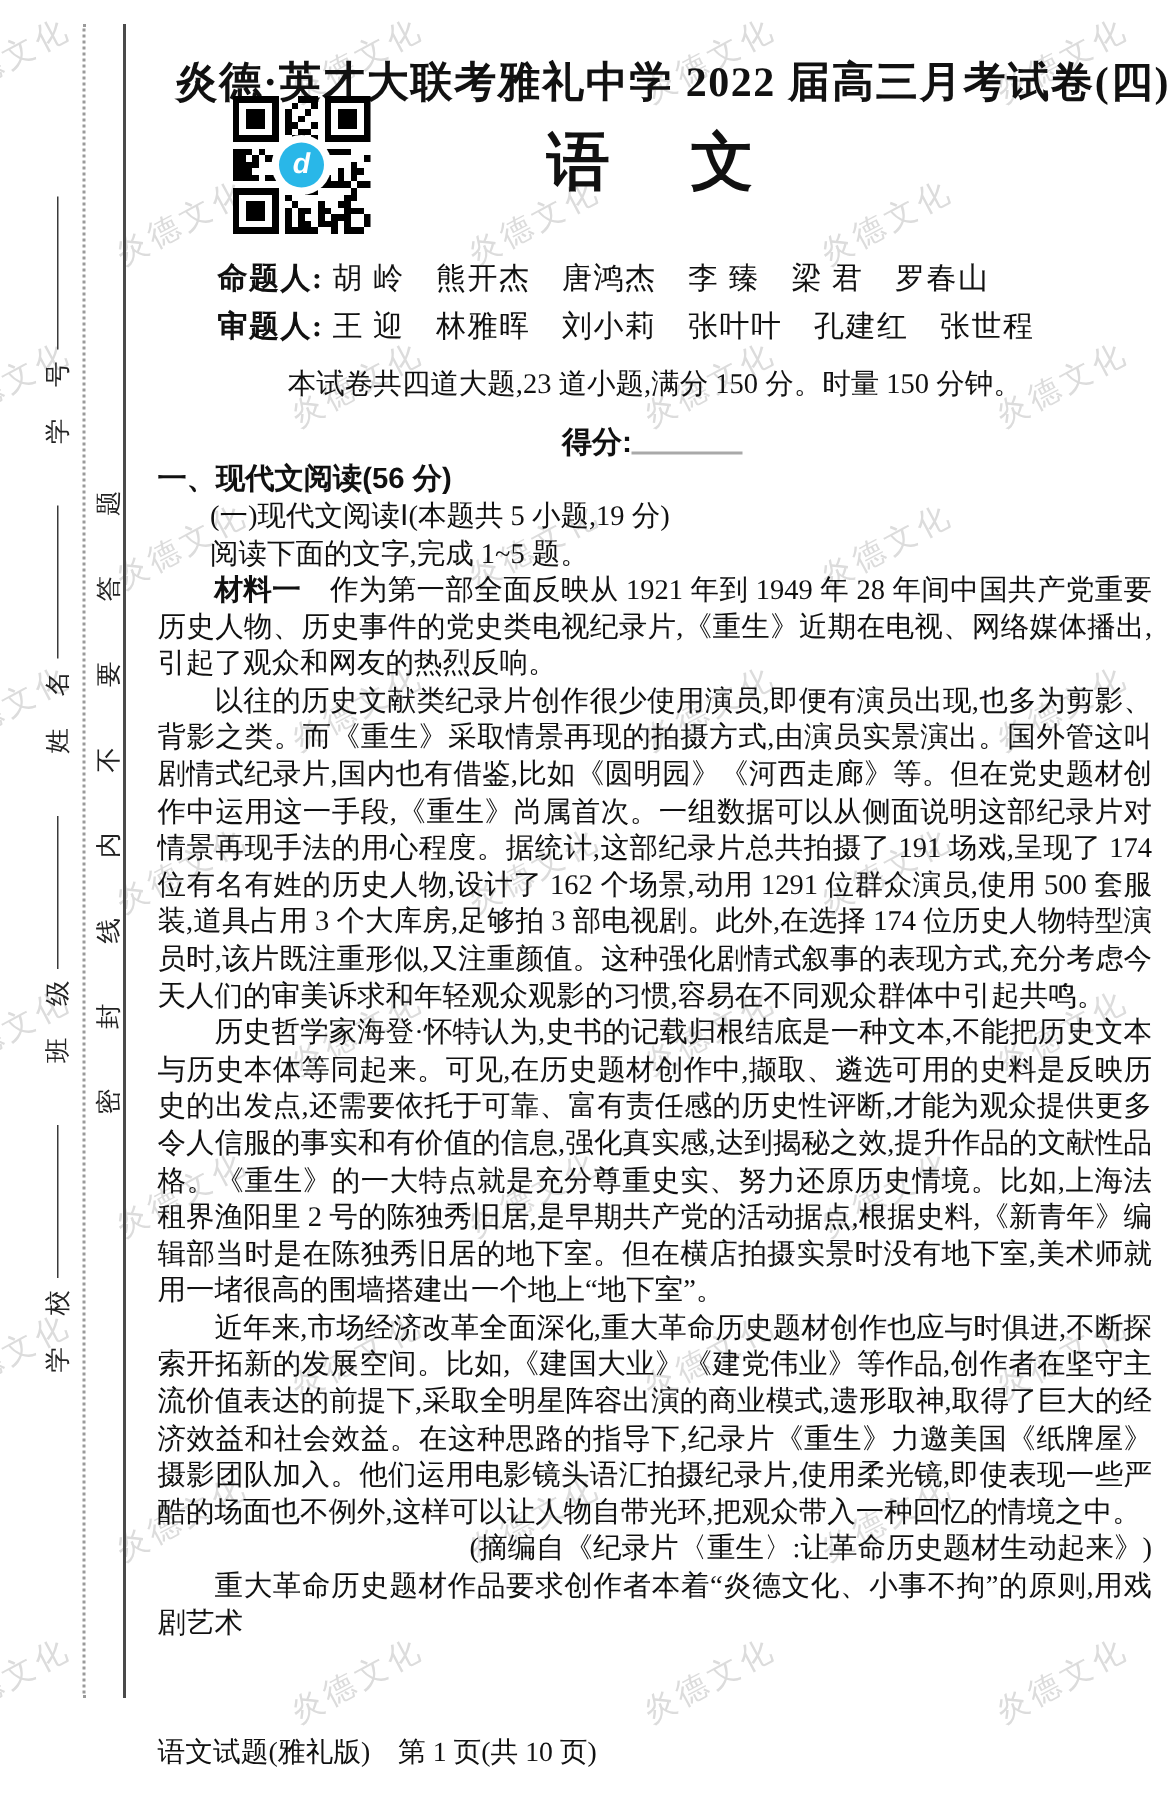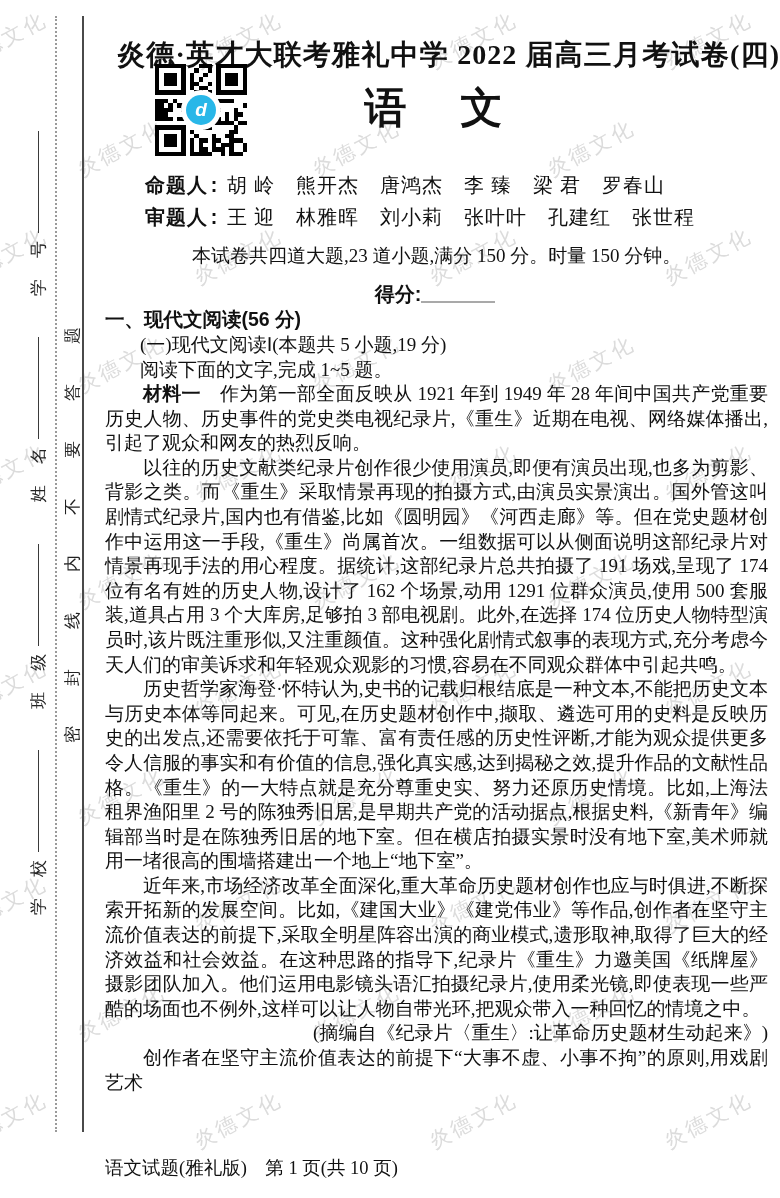--- a/index.html
+++ b/index.html
@@ -26,21 +26,21 @@
   .exam-title{position:absolute;left:0;top:24px;width:663px;margin:12px;font-size:28px;font-weight:bold;
               letter-spacing:1px;text-align:justify;text-align-last:justify;white-space:nowrap;}
   .qr-wrap{position:absolute;left:50px;top:64px;width:92px;height:92px;}
   .qr-wrap svg{display:block;}
   .qr-logo{position:absolute;left:31px;top:31px;width:30px;height:30px;border-radius:50%;
            box-shadow:0 0 0 5px #fff;color:#fff;font-family:"Liberation Sans",sans-serif;
            font-weight:bold;font-size:19px;line-height:30px;text-align:center;font-style:italic;}
   .subject{position:absolute;left:0;top:80px;width:663px;margin:0;text-align:center;
            font-family:"Liberation Sans",sans-serif;font-size:42px;font-weight:bold;letter-spacing:6px;}
   .person-row{position:absolute;left:40px;width:620px;font-size:20px;letter-spacing:1px;}
-  .person-row .plabel{font-family:Liberation Mono, monospace;font-weight:bold;margin-right:6px;}
+  .person-row .plabel{font-family:Liberation Serif, serif;font-weight:bold;margin-right:6px;}
   .row-setters{top:172px;}
   .row-reviewers{top:204px;}
   .exam-info{position:absolute;left:0;top:243px;width:663px;margin:0;text-align:center;font-size:19px;}
   .score-row{position:absolute;left:0;top:281px;width:660px;text-align:center;font-size:20px;}
   .score-row .plabel{font-family:"Liberation Sans",sans-serif;font-weight:bold;}
   .score-blank{display:inline-block;width:74px;height:0;border-bottom:2px solid #a9a9a9;
                vertical-align:-2px;}
   .flow{position:absolute;left:0;top:306px;width:663px;}
   .sec-head{font-family:"Liberation Sans",sans-serif;font-weight:bold;font-size:19.5px;
             line-height:26px;margin:0;}
@@ -294,19 +294,19 @@
     <div class="flow">
       <p class="sec-head">一、现代文阅读(56 分)</p>
       <p class="sub-head">(一)现代文阅读Ⅰ(本题共 5 小题,19 分)</p>
       <p class="sub-head">阅读下面的文字,完成 1~5 题。</p>
       <div id="body-paragraphs">
           <p class="body-p"><span class="lead">材料一</span>　作为第一部全面反映从 1921 年到 1949 年 28 年间中国共产党重要历史人物、历史事件的党史类电视纪录片,《重生》近期在电视、网络媒体播出,引起了观众和网友的热烈反响。</p>
           <p class="body-p">以往的历史文献类纪录片创作很少使用演员,即便有演员出现,也多为剪影、背影之类。而《重生》采取情景再现的拍摄方式,由演员实景演出。国外管这叫剧情式纪录片,国内也有借鉴,比如《圆明园》《河西走廊》等。但在党史题材创作中运用这一手段,《重生》尚属首次。一组数据可以从侧面说明这部纪录片对情景再现手法的用心程度。据统计,这部纪录片总共拍摄了 191 场戏,呈现了 174 位有名有姓的历史人物,设计了 162 个场景,动用 1291 位群众演员,使用 500 套服装,道具占用 3 个大库房,足够拍 3 部电视剧。此外,在选择 174 位历史人物特型演员时,该片既注重形似,又注重颜值。这种强化剧情式叙事的表现方式,充分考虑今天人们的审美诉求和年轻观众观影的习惯,容易在不同观众群体中引起共鸣。</p>
           <p class="body-p">历史哲学家海登·怀特认为,史书的记载归根结底是一种文本,不能把历史文本与历史本体等同起来。可见,在历史题材创作中,撷取、遴选可用的史料是反映历史的出发点,还需要依托于可靠、富有责任感的历史性评断,才能为观众提供更多令人信服的事实和有价值的信息,强化真实感,达到揭秘之效,提升作品的文献性品格。《重生》的一大特点就是充分尊重史实、努力还原历史情境。比如,上海法租界渔阳里 2 号的陈独秀旧居,是早期共产党的活动据点,根据史料,《新青年》编辑部当时是在陈独秀旧居的地下室。但在横店拍摄实景时没有地下室,美术师就用一堵很高的围墙搭建出一个地上“地下室”。</p>
           <p class="body-p">近年来,市场经济改革全面深化,重大革命历史题材创作也应与时俱进,不断探索开拓新的发展空间。比如,《建国大业》《建党伟业》等作品,创作者在坚守主流价值表达的前提下,采取全明星阵容出演的商业模式,遗形取神,取得了巨大的经济效益和社会效益。在这种思路的指导下,纪录片《重生》力邀美国《纸牌屋》摄影团队加入。他们运用电影镜头语汇拍摄纪录片,使用柔光镜,即使表现一些严酷的场面也不例外,这样可以让人物自带光环,把观众带入一种回忆的情境之中。</p>
           <p class="body-p attr-p">(摘编自《纪录片〈重生〉:让革命历史题材生动起来》)</p>
-          <p class="body-p">创作者在坚守主流价值表达的前提下“大事不虚、小事不拘”的原则,用戏剧艺术</p>
+          <p class="body-p">重大革命历史题材作品要求创作者本着“炎德文化、小事不拘”的原则,用戏剧艺术</p>
         </div>
     </div>
 
     <p class="page-footer">语文试题(雅礼版)　第 1 页(共 10 页)</p>
   </div>
 </div>
 
 </body></html>

